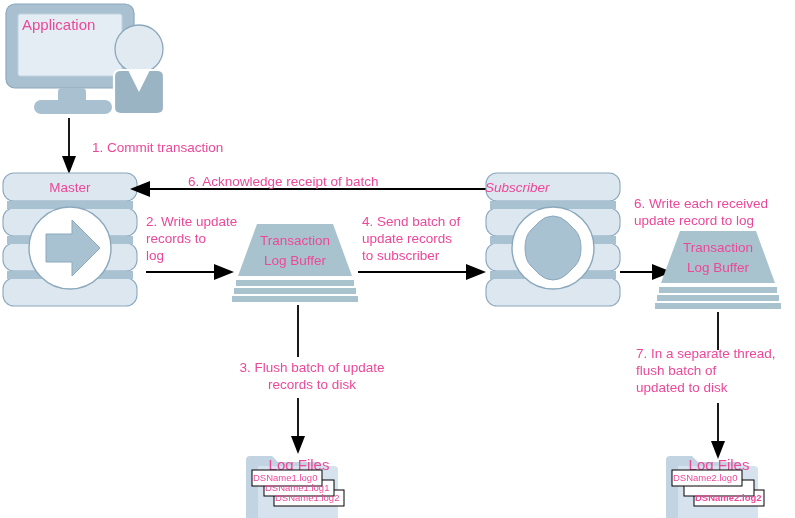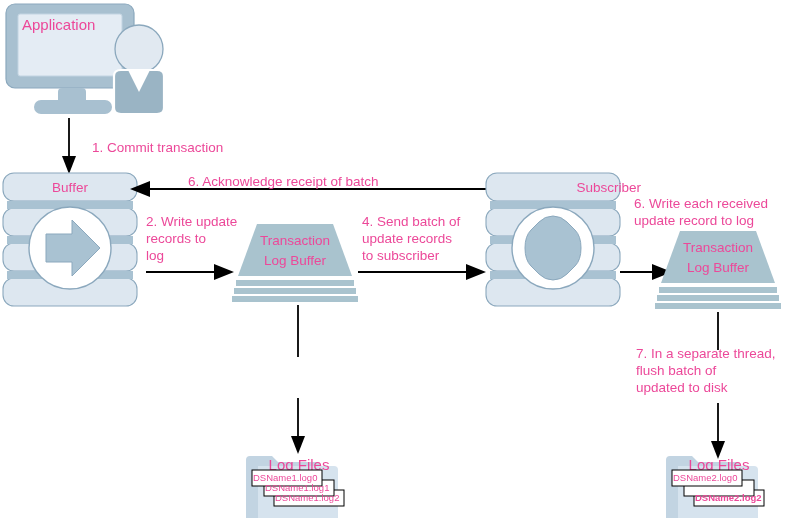--- a/index.html
+++ b/index.html
@@ -52,21 +52,21 @@
       </g>
       <g fill="#a9c2d2">
         <rect x="5" y="29" width="126" height="8"></rect>
         <rect x="5" y="64" width="126" height="8"></rect>
         <rect x="5" y="99" width="126" height="8"></rect>
       </g>
 
       <circle cx="68" cy="76" r="41" fill="#ffffff" stroke="#8ba8bd" stroke-width="1.4"></circle>
       <path d="M44 62 h26 v-14 l28 28 l-28 28 v-14 h-26 z" fill="#a9c2d2" stroke="#8ba8bd" stroke-width="1"></path>
     </svg>
-    <div class="lbl nodrag" style="left:0px;top:7px;width:136px;text-align:center;">Buffer</div>
+    <div class="lbl nodrag" style="left:0px;top:7px;width:136px;text-align:center;">Master</div>
   </div>
 
   <svg class="shape" style="left:130px;top:179px;" width="390" height="20">
     <line x1="18" y1="10" x2="390" y2="10" stroke="#000" stroke-width="1.8"></line>
     <polygon points="0,10 20,2 20,18" fill="#000"></polygon>
   </svg>
   <div class="lbl" style="left:188px;top:173px;width:300px;">6. Acknowledge receipt of batch</div>
 
   <div class="lbl" style="left:146px;top:213px;width:120px;">2. Write update
      records to
@@ -106,21 +106,21 @@
       </g>
       <g fill="#a9c2d2">
         <rect x="5" y="29" width="126" height="8"></rect>
         <rect x="5" y="64" width="126" height="8"></rect>
         <rect x="5" y="99" width="126" height="8"></rect>
       </g>
       <circle cx="68" cy="76" r="41" fill="#ffffff" stroke="#8ba8bd" stroke-width="1.4"></circle>
       <path d="M68 44 q8 0 14 6 l8 8 q6 6 6 18 q0 12 -6 18 l-8 8 q-6 6 -14 6
                q-8 0 -14 -6 l-8 -8 q-6 -6 -6 -18 q0 -12 6 -18 l8 -8 q6 -6 14 -6 z" fill="#a9c2d2" stroke="#8ba8bd" stroke-width="1"></path>
     </svg>
-    <div class="lbl nodrag" style="left:0px;top:7px;width:156px;text-align:right;">Subscriber</div>
+    <div class="lbl nodrag" style="left:0px;top:7px;width:156px;text-align:left;font-style:italic;">Subscriber</div>
   </div>
 
   <div class="lbl" style="left:634px;top:195px;width:165px;">6. Write each received
     update record to log</div>
   <svg class="shape" style="left:620px;top:262px;" width="52" height="20">
     <line x1="0" y1="10" x2="34" y2="10" stroke="#000" stroke-width="1.8"></line>
     <polygon points="52,10 32,2 32,18" fill="#000"></polygon>
   </svg>
 
   <div class="shape" style="left:655px;top:229px;width:126px;height:82px;">
@@ -131,20 +131,22 @@
         <rect x="2" y="66" width="122" height="6"></rect>
         <rect x="0" y="74" width="126" height="6"></rect>
       </g>
     </svg>
     <div class="lbl nodrag" style="left:0px;top:9px;width:126px;text-align:center;line-height:20px;"><span>Transaction</span><br><span>Log Buffer</span></div>
   </div>
 
   <svg class="shape" style="left:288px;top:305px;" width="20" height="55">
     <line x1="10" y1="0" x2="10" y2="52" stroke="#000" stroke-width="1.8"></line>
   </svg>
+  <div class="lbl" style="left:212px;top:359px;width:200px;text-align:center;">3. Flush batch of update
+   records to disk</div>
   <svg class="shape" style="left:288px;top:398px;" width="20" height="58">
     <line x1="10" y1="0" x2="10" y2="40" stroke="#000" stroke-width="1.8"></line>
     <polygon points="10,56 3,38 17,38" fill="#000"></polygon>
   </svg>
 
   <svg class="shape" style="left:708px;top:312px;" width="20" height="40">
     <line x1="10" y1="0" x2="10" y2="38" stroke="#000" stroke-width="1.8"></line>
   </svg>
   <div class="lbl" style="left:636px;top:345px;width:162px;">7. In a separate thread,
     flush batch of

